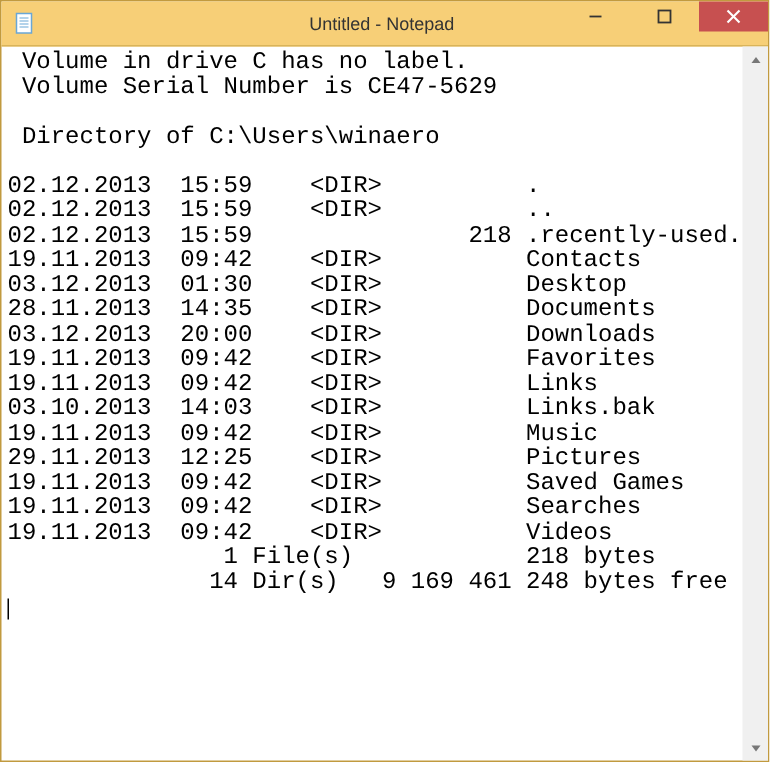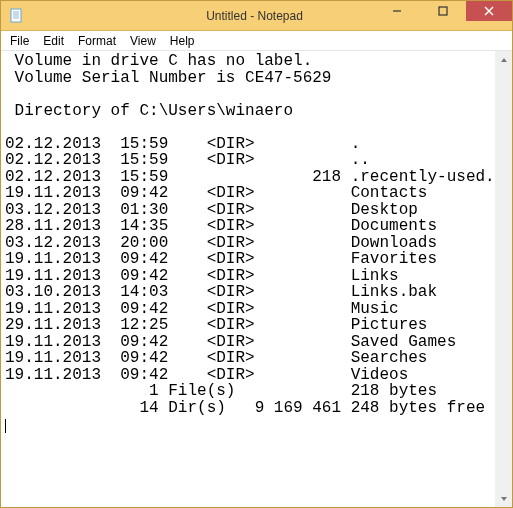--- a/index.html
+++ b/index.html
@@ -148,27 +148,20 @@
       </div>
       <div class="win-btn close">
         <svg width="10" height="10">
             <line x1="1" y1="1" x2="9" y2="9" stroke="#fff" stroke-width="1.4"></line>
             <line x1="9" y1="1" x2="1" y2="9" stroke="#fff" stroke-width="1.4"></line>
           </svg>
       </div>
     </div>
   </div>
 
-  <div class="menubar">
-    <div class="menu-item">File</div>
-    <div class="menu-item">Edit</div>
-    <div class="menu-item">Format</div>
-    <div class="menu-item">View</div>
-    <div class="menu-item">Help</div>
-  </div>
 
   <div class="content-wrap">
     <div class="content" id="editor"> Volume in drive C has no label.
  Volume Serial Number is CE47-5629
 
  Directory of C:\Users\winaero
 
 02.12.2013  15:59    &lt;DIR&gt;          .
 02.12.2013  15:59    &lt;DIR&gt;          ..
 02.12.2013  15:59               218 .recently-used.xbel

